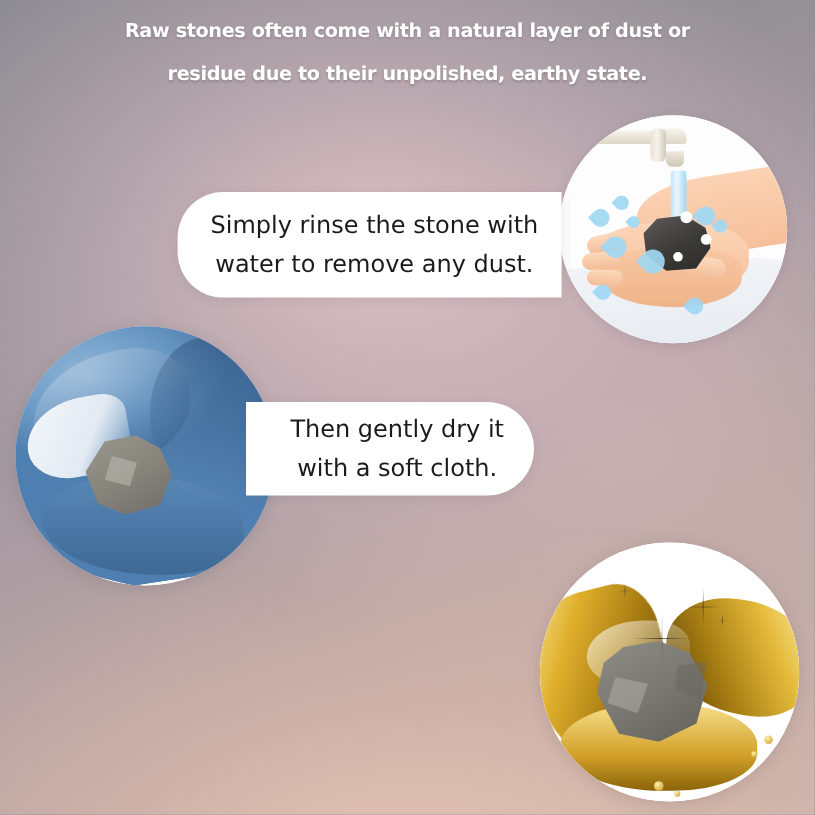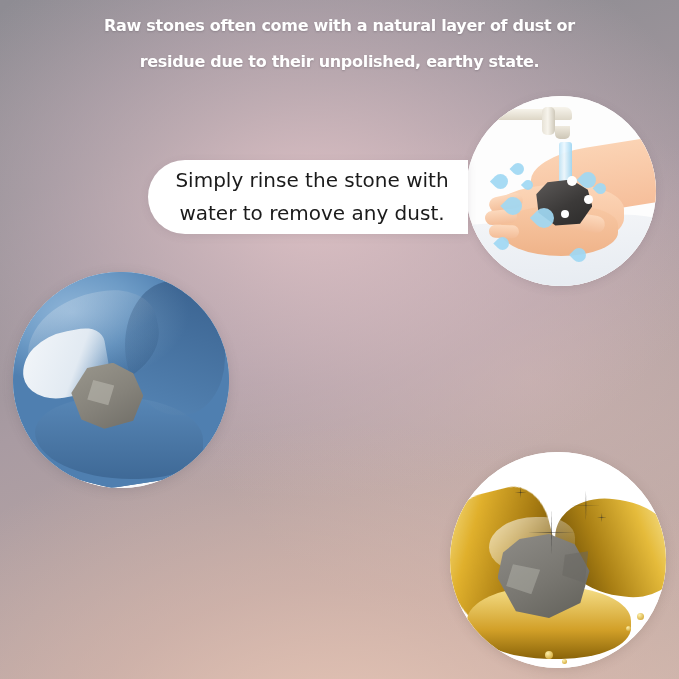--- a/index.html
+++ b/index.html
@@ -198,21 +198,21 @@
   .callout{
     position:absolute;background:#ffffff;
     display:flex;align-items:center;justify-content:center;
     text-align:center;color:#1b1b1b;
     font-family:"DejaVu Sans","Liberation Sans",sans-serif;
     font-size:20px;line-height:33px;font-weight:400;
     white-space:pre-line;
     box-shadow:0 2px 9px rgba(95,80,90,0.13);
     box-sizing:border-box;
   }
-  #callout-rinse{left:148px;top:160px;width:320px;height:74px;
+  #callout-rinse{left:148px;top:160px;width:320px;height:88px;
     border-radius:38px 0 0 38px;padding:0 14px 0 22px;text-align:center;}
   #callout-dry{left:205px;top:335px;width:240px;height:78px;
     border-radius:0 39px 39px 0;padding:0 18px 0 30px;}
   #callout-oil{left:101px;top:509px;width:366px;height:120px;
     border-radius:34px 0 0 34px;padding:0 18px;}
 </style>
 </head>
 <body>
 
 <div id="canvas">
@@ -288,15 +288,17 @@
       <div class="oil-bead" style="right:10%;bottom:22%;width:7px;height:7px;"></div>
       <div class="oil-bead" style="right:16%;bottom:17%;width:5px;height:5px;"></div>
       <div class="oil-bead" style="left:44%;bottom:4%;width:8px;height:8px;"></div>
       <div class="oil-bead" style="left:52%;bottom:2%;width:5px;height:5px;"></div>
     </div>
   </div>
 
   <div class="callout" id="callout-rinse">Simply rinse the stone with
 water to remove any dust.</div>
 
+  <div class="callout" id="callout-dry">Then gently dry it
+with a soft cloth.</div>
 
 
 </div>
 
 </body></html>

